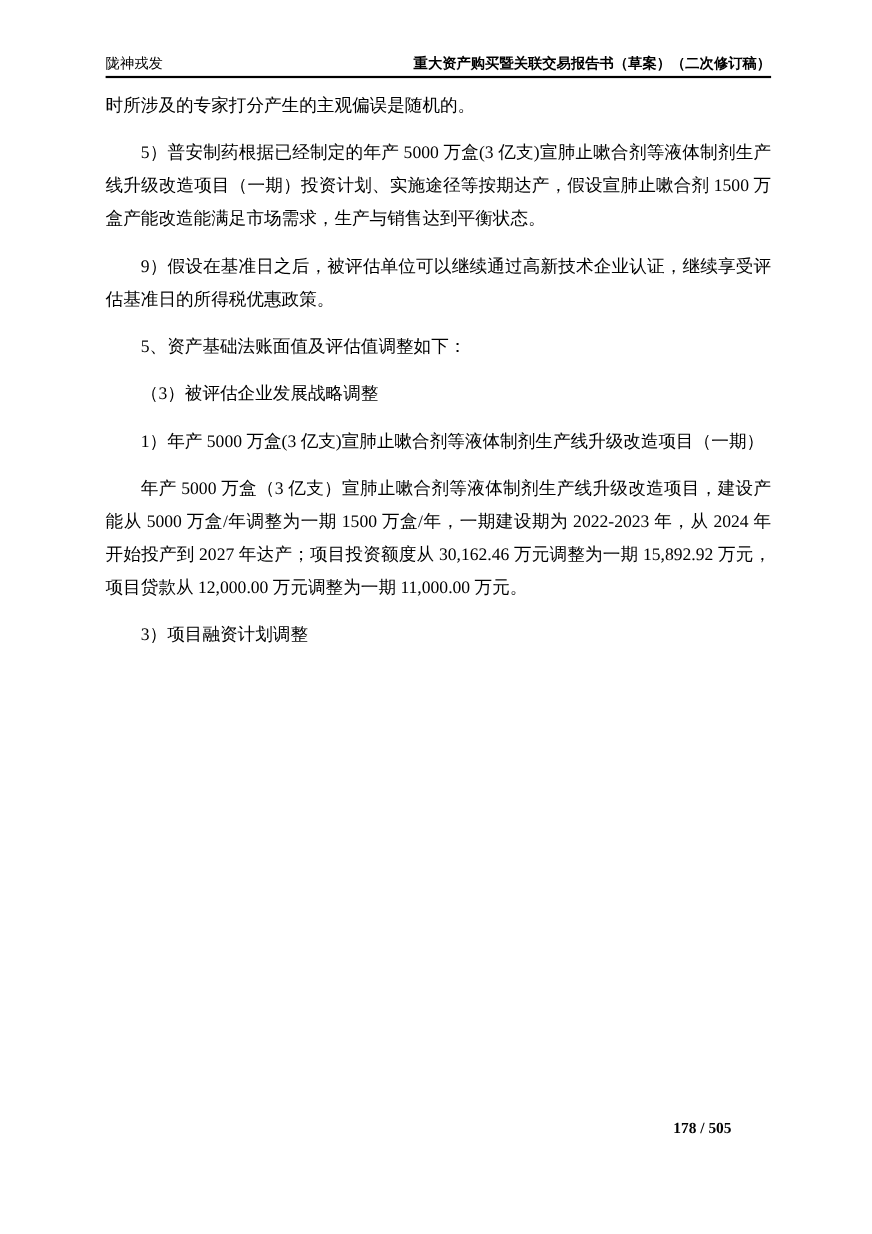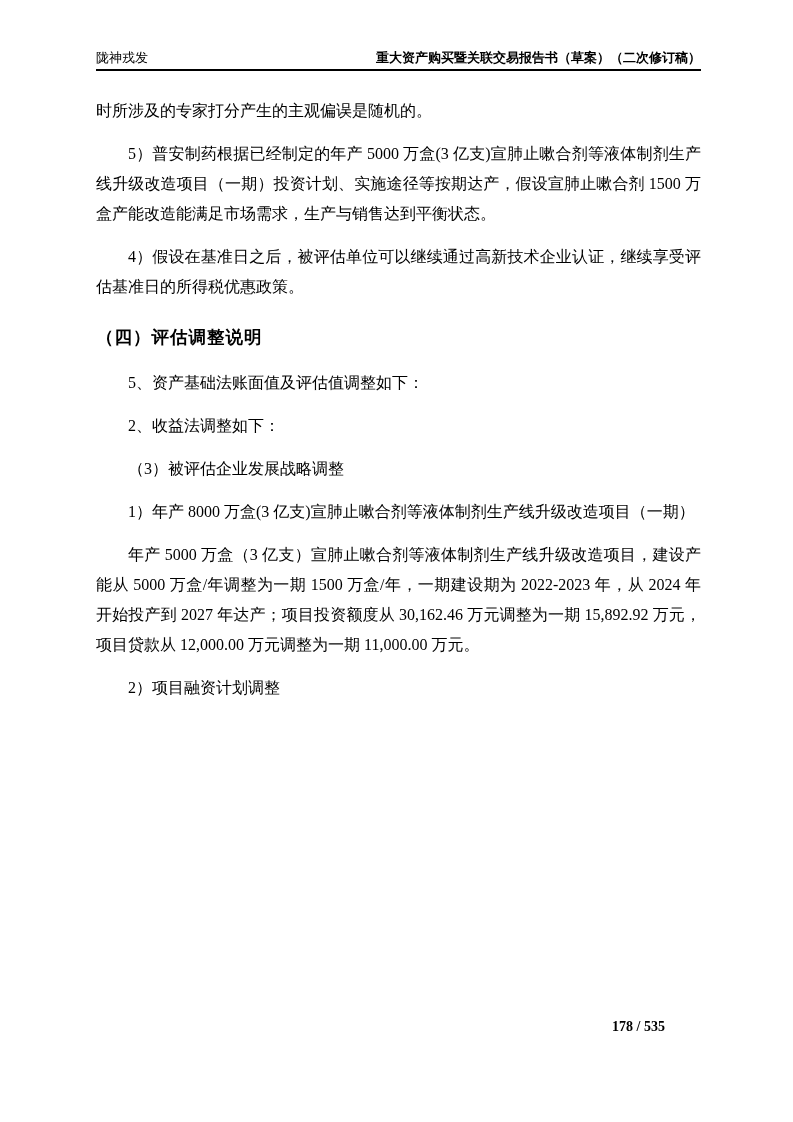--- a/index.html
+++ b/index.html
@@ -34,21 +34,21 @@
   .content {
     position: absolute;
     top: 82px;
     left: 96px;
     width: 605px;
     font-size: 16px;
     line-height: 30px;
     text-align: justify;
   }
   .content p { margin: 13px 0; }
-  .content p.first { margin-top: 14px; }
+  .content p.first { margin-top: 0; }
   .para-normal { font-weight: 400; }
   .para-bold   { font-weight: 400; }
   .indent { text-indent: 32px; }
   .section-heading {
     font-size: 17.5px;
     font-weight: 700;
     letter-spacing: 1px;
     line-height: 34px;
     margin: 18px 0 14px 0 !important;
   }
@@ -67,25 +67,23 @@
 <div class="page">
 
   <div class="header">
     <span class="left">陇神戎发</span>
     <span class="right">重大资产购买暨关联交易报告书（草案）（二次修订稿）</span>
   </div>
 
   <div class="content">
     <p class="para-normal first">时所涉及的专家打分产生的主观偏误是随机的。</p>
     <p class="para-bold indent">5）普安制药根据已经制定的年产 5000 万盒(3 亿支)宣肺止嗽合剂等液体制剂生产线升级改造项目（一期）投资计划、实施途径等按期达产，假设宣肺止嗽合剂 1500 万盒产能改造能满足市场需求，生产与销售达到平衡状态。</p>
-    <p class="para-normal indent">4）假设在基准日之后，被评估单位可以继续通过高新技术企业认证，继续享受评估基准日的所得税优惠政策。</p>
-    <p class="section-heading">（四）评估调整说明</p>
+    <p class="para-normal indent">9）假设在基准日之后，被评估单位可以继续通过高新技术企业认证，继续享受评估基准日的所得税优惠政策。</p>
     <p class="para-bold indent">5、资产基础法账面值及评估值调整如下：</p>
-    <p class="para-bold indent">2、收益法调整如下：</p>
     <p class="para-bold indent">（3）被评估企业发展战略调整</p>
-    <p class="para-bold indent">1）年产 8000 万盒(3 亿支)宣肺止嗽合剂等液体制剂生产线升级改造项目（一期）</p>
+    <p class="para-bold indent">1）年产 5000 万盒(3 亿支)宣肺止嗽合剂等液体制剂生产线升级改造项目（一期）</p>
     <p class="para-bold indent">年产 5000 万盒（3 亿支）宣肺止嗽合剂等液体制剂生产线升级改造项目，建设产能从 5000 万盒/年调整为一期 1500 万盒/年，一期建设期为 2022-2023 年，从 2024 年开始投产到 2027 年达产；项目投资额度从 30,162.46 万元调整为一期 15,892.92 万元，项目贷款从 12,000.00 万元调整为一期 11,000.00 万元。</p>
-    <p class="para-bold indent">2）项目融资计划调整</p>
+    <p class="para-bold indent">3）项目融资计划调整</p>
   </div>
 
-  <div class="footer-page">178 / 535</div>
+  <div class="footer-page">178 / 505</div>
 
 </div>
 
 </body></html>

